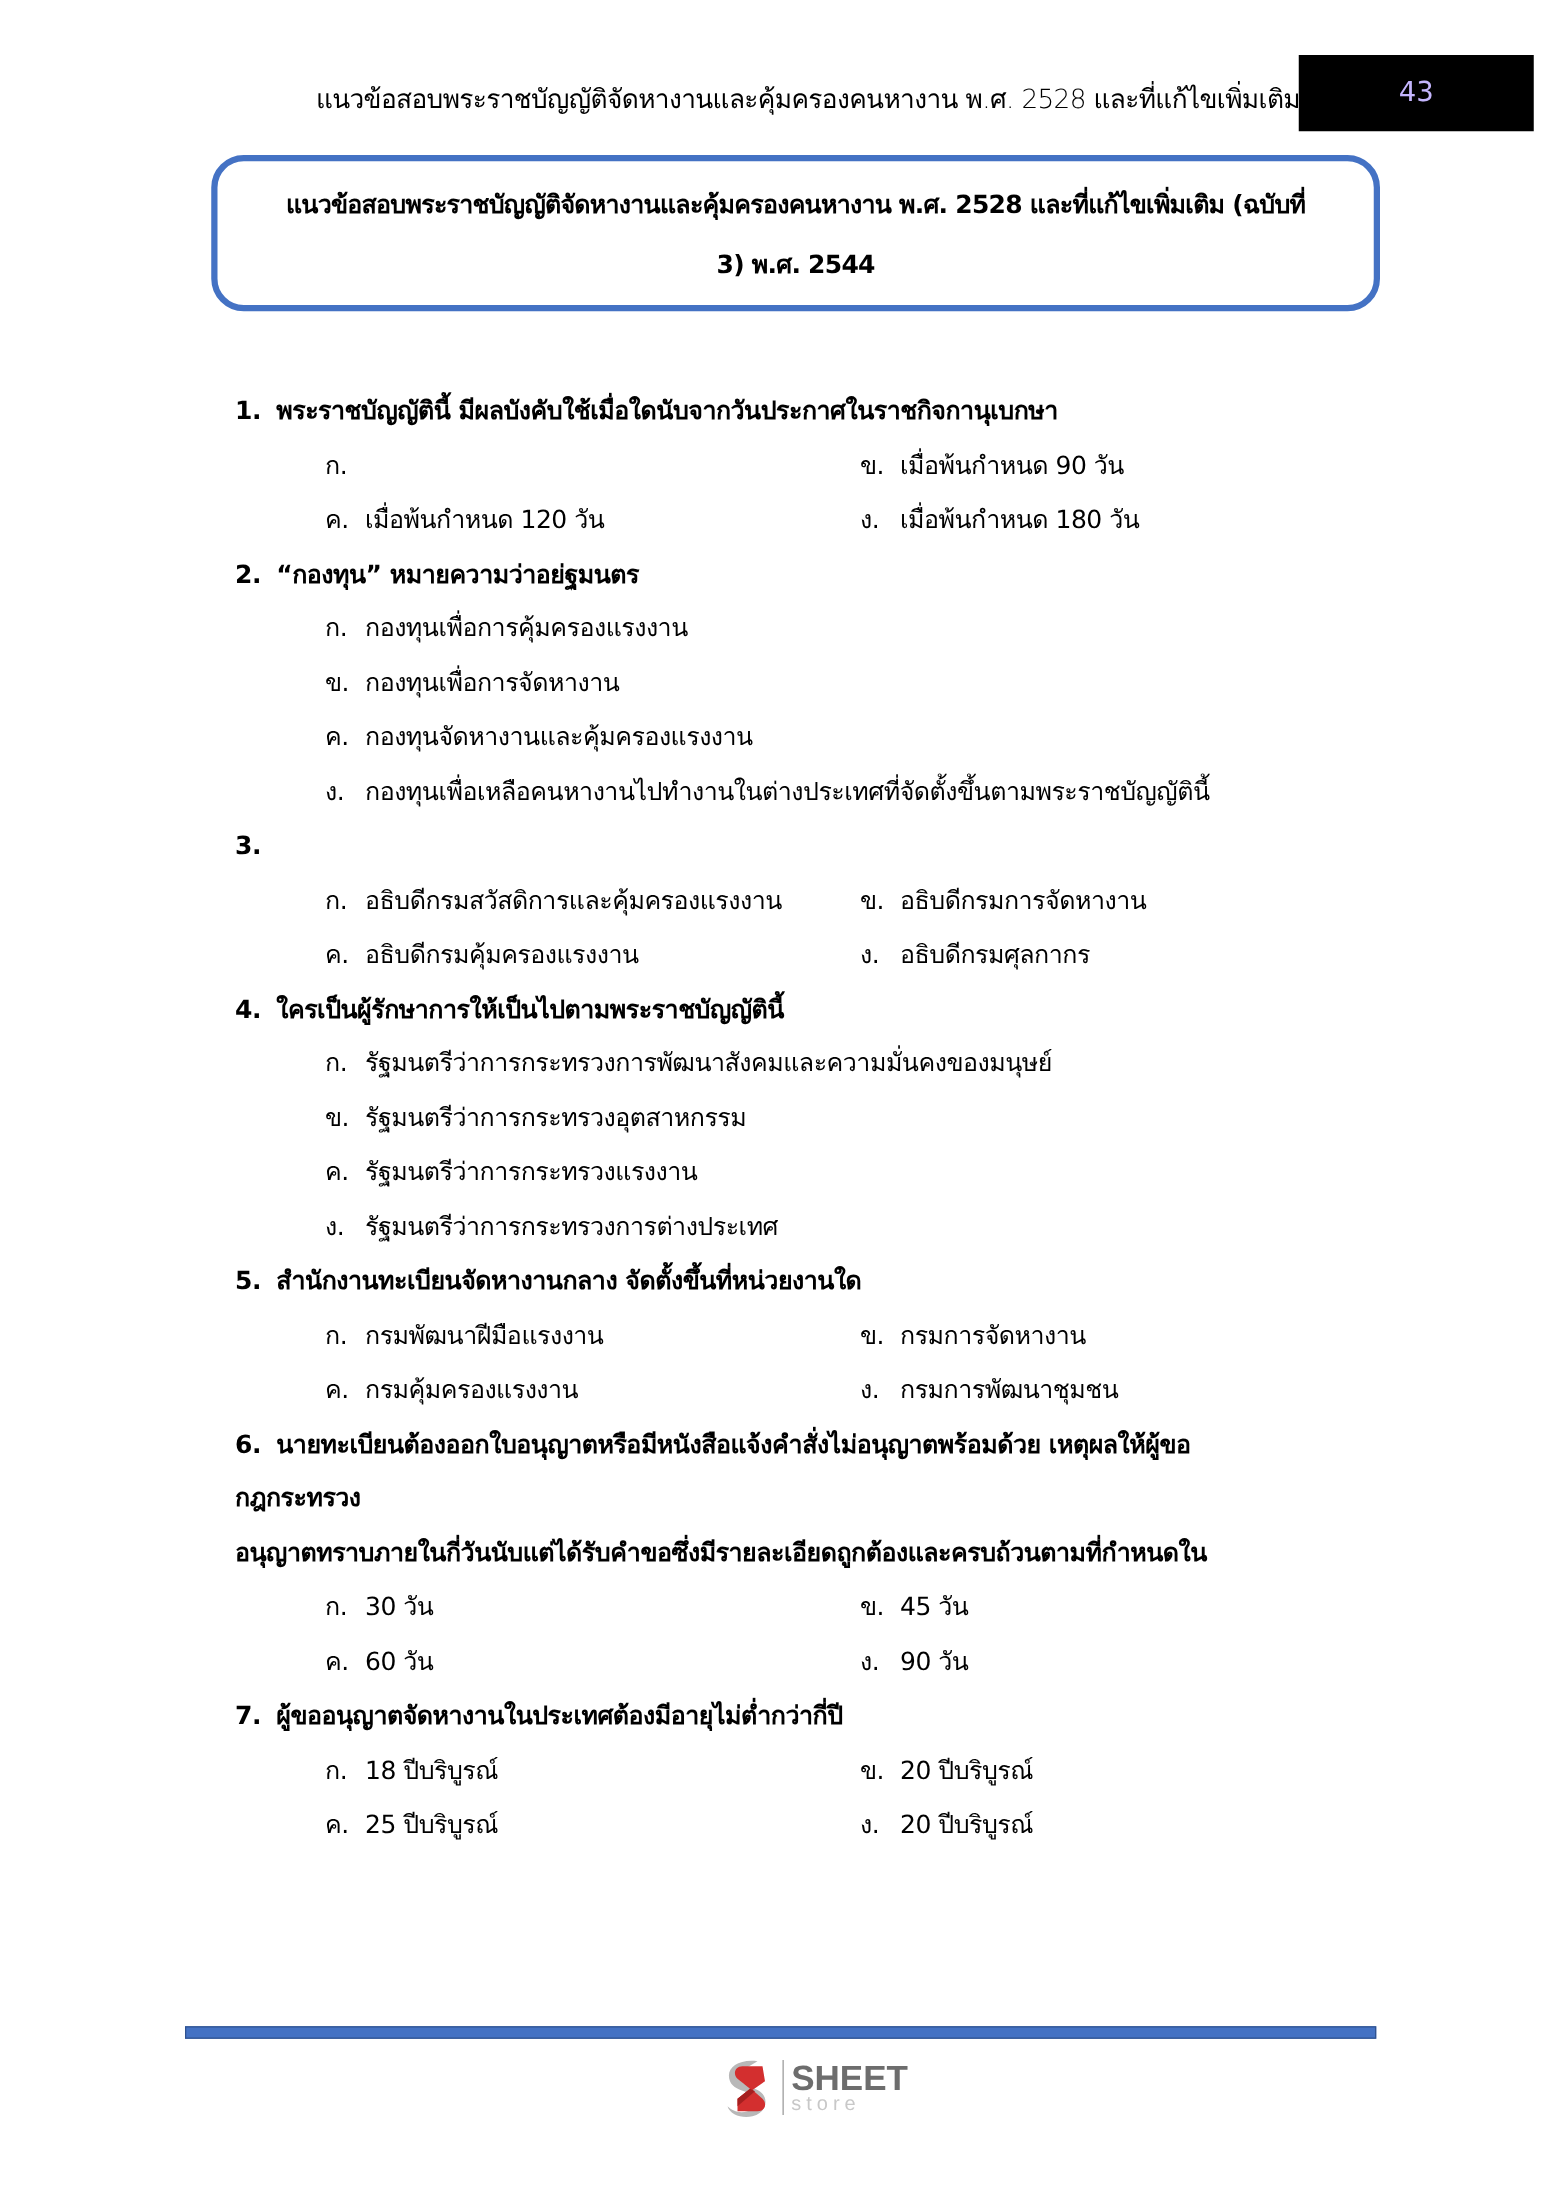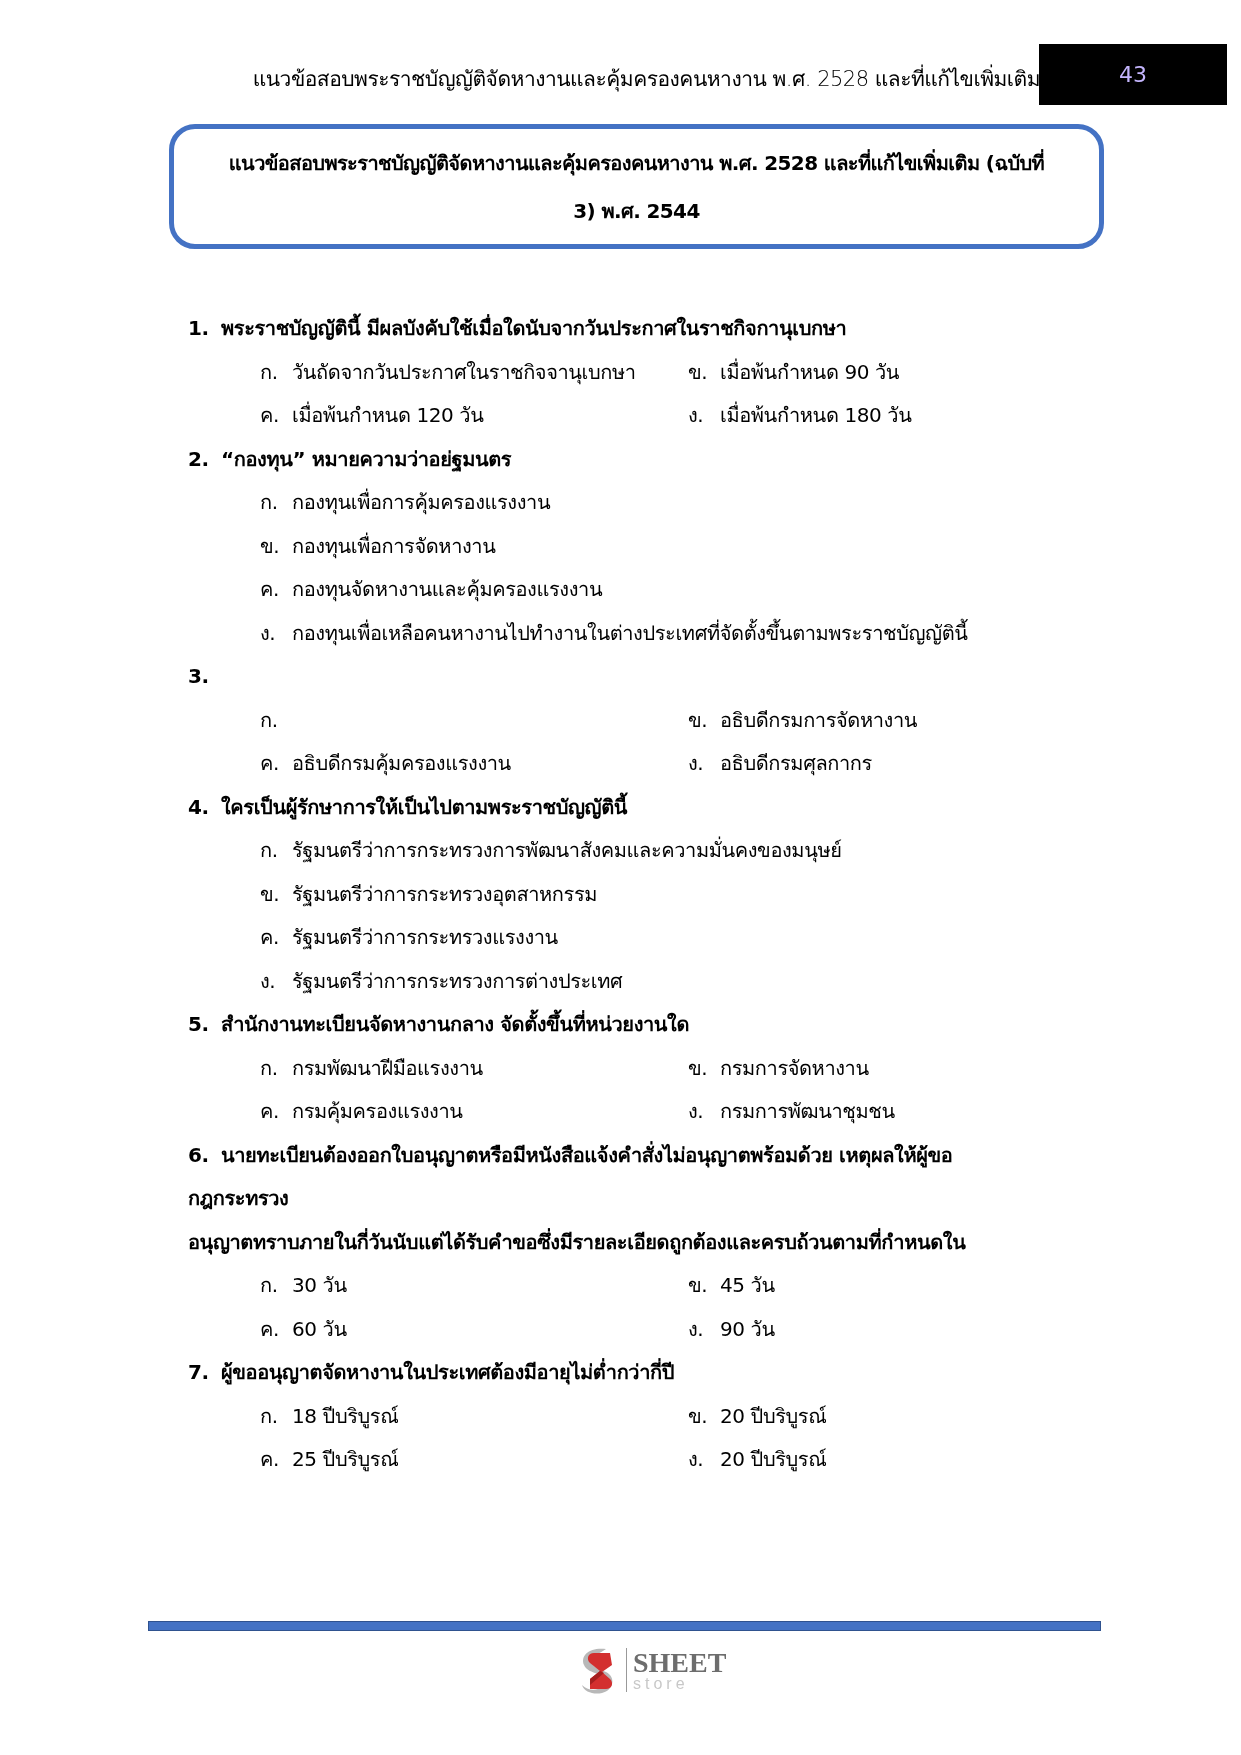--- a/index.html
+++ b/index.html
@@ -133,21 +133,21 @@
       height: 44px;
       background: #999;
       margin: 0 6px 0 4px;
     }
     .logo-text {
       display: flex;
       flex-direction: column;
       line-height: 1;
     }
     .logo-sheet {
-      font-family: Liberation Serif, serif;
+      font-family: Liberation Sans, sans-serif;
       font-weight: bold;
       font-size: 28px;
       color: #6d6d6d;
       letter-spacing: 0px;
     }
     .logo-store {
       font-family: "Liberation Sans", sans-serif;
       font-size: 16px;
       color: #c8c8c8;
       letter-spacing: 4px;
@@ -170,21 +170,20 @@
 <div class="questions">
 
   <div class="q">
     <div class="q-text">
       <span class="q-num">1.</span>
       <span>พระราชบัญญัตินี้ มีผลบังคับใช้เมื่อใดนับจากวันประกาศในราชกิจกานุเบกษา</span>
     </div>
     <div class="opt-row">
       <div class="opt col1">
         <span class="opt-letter">ก.</span>
-        <span>วันถัดจากวันประกาศในราชกิจจานุเบกษา</span>
       </div>
       <div class="opt">
         <span class="opt-letter">ข.</span>
         <span>เมื่อพ้นกำหนด 90  วัน</span>
       </div>
     </div>
     <div class="opt-row">
       <div class="opt col1">
         <span class="opt-letter">ค.</span>
         <span>เมื่อพ้นกำหนด 120 วัน</span>
@@ -227,20 +226,21 @@
     </div>
   </div>
 
   <div class="q">
     <div class="q-text">
       <span class="q-num">3.</span>
     </div>
     <div class="opt-row">
       <div class="opt col1">
         <span class="opt-letter">ก.</span>
+        <span>อธิบดีกรมสวัสดิการและคุ้มครองแรงงาน</span>
       </div>
       <div class="opt">
         <span class="opt-letter">ข.</span>
         <span>อธิบดีกรมการจัดหางาน</span>
       </div>
     </div>
     <div class="opt-row">
       <div class="opt col1">
         <span class="opt-letter">ค.</span>
         <span>อธิบดีกรมคุ้มครองแรงงาน</span>

